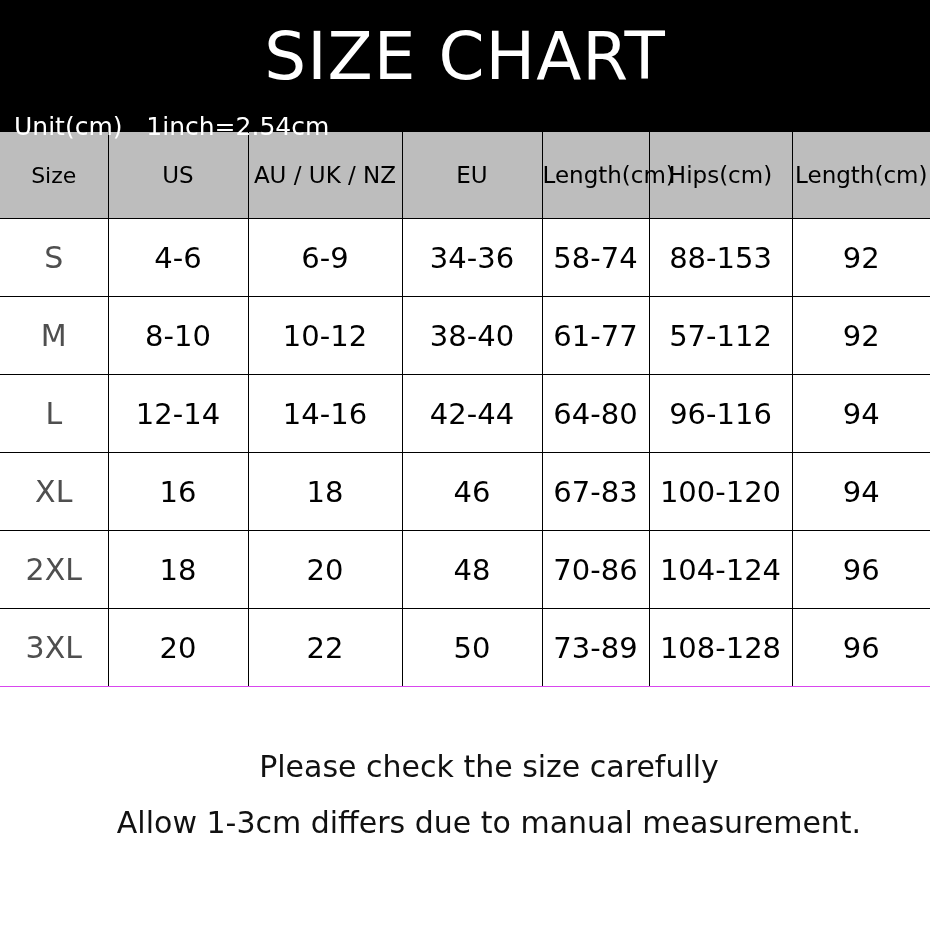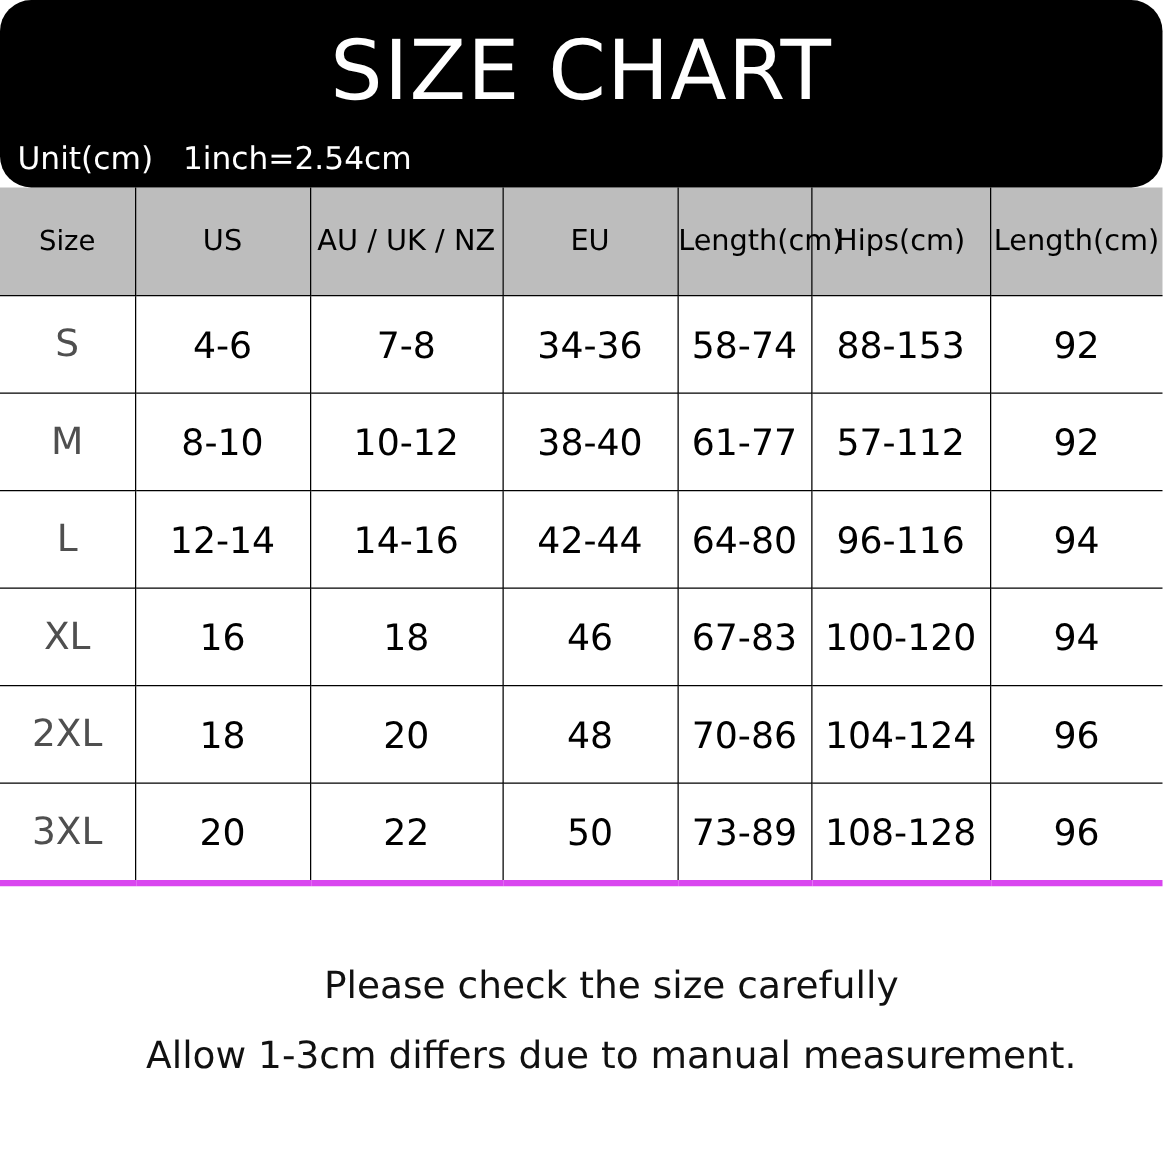--- a/index.html
+++ b/index.html
@@ -16,24 +16,23 @@
   .page {
     position: relative;
     width: 930px;
     height: 930px;
     background: #ffffff;
   }
   
   .header {
     position: relative;
     width: 930px;
-    height: 150px;
+    height: 132px;
     background: #000000;
     box-sizing: border-box;
-    border-radius: 25px;
   }
   .header-title {
     position: absolute;
     top: 22px;
     left: 0;
     width: 930px;
     text-align: center;
     color: #ffffff;
     font-size: 66px;
     line-height: 70px;
@@ -77,21 +76,21 @@
   table.size-table tbody td {
     height: 77px;
     font-size: 29px;
   }
   table.size-table tbody td.cell-size {
     color: #4f4f4f;
     font-size: 30px;
   }
   table.size-table tr > *:first-child { border-left: none; }
   table.size-table tr > *:last-child { border-right: none; }
-  table.size-table tbody tr:last-child td { border-bottom: 5px solid #d946ef; margin-left: 40px; }
+  table.size-table tbody tr:last-child td { border-bottom: 1px solid #d946ef; margin-left: 40px; }
 
   
   col.c0 { width: 108px; }
   col.c1 { width: 140px; }
   col.c2 { width: 154px; }
   col.c3 { width: 140px; }
   col.c4 { width: 107px; }
   col.c5 { width: 143px; }
   col.c6 { width: 138px; }
 
@@ -138,21 +137,21 @@
         <th>EU</th>
         <th>Length(cm)</th>
         <th>Hips(cm)</th>
         <th>Length(cm)</th>
       </tr>
     </thead>
     <tbody>
       <tr>
         <td class="cell-size">S</td>
         <td>4-6</td>
-        <td>7-8</td>
+        <td>6-9</td>
         <td>34-36</td>
         <td>58-74</td>
         <td>88-153</td>
         <td>92</td>
       </tr>
       <tr>
         <td class="cell-size">M</td>
         <td>8-10</td>
         <td>10-12</td>
         <td>38-40</td>

